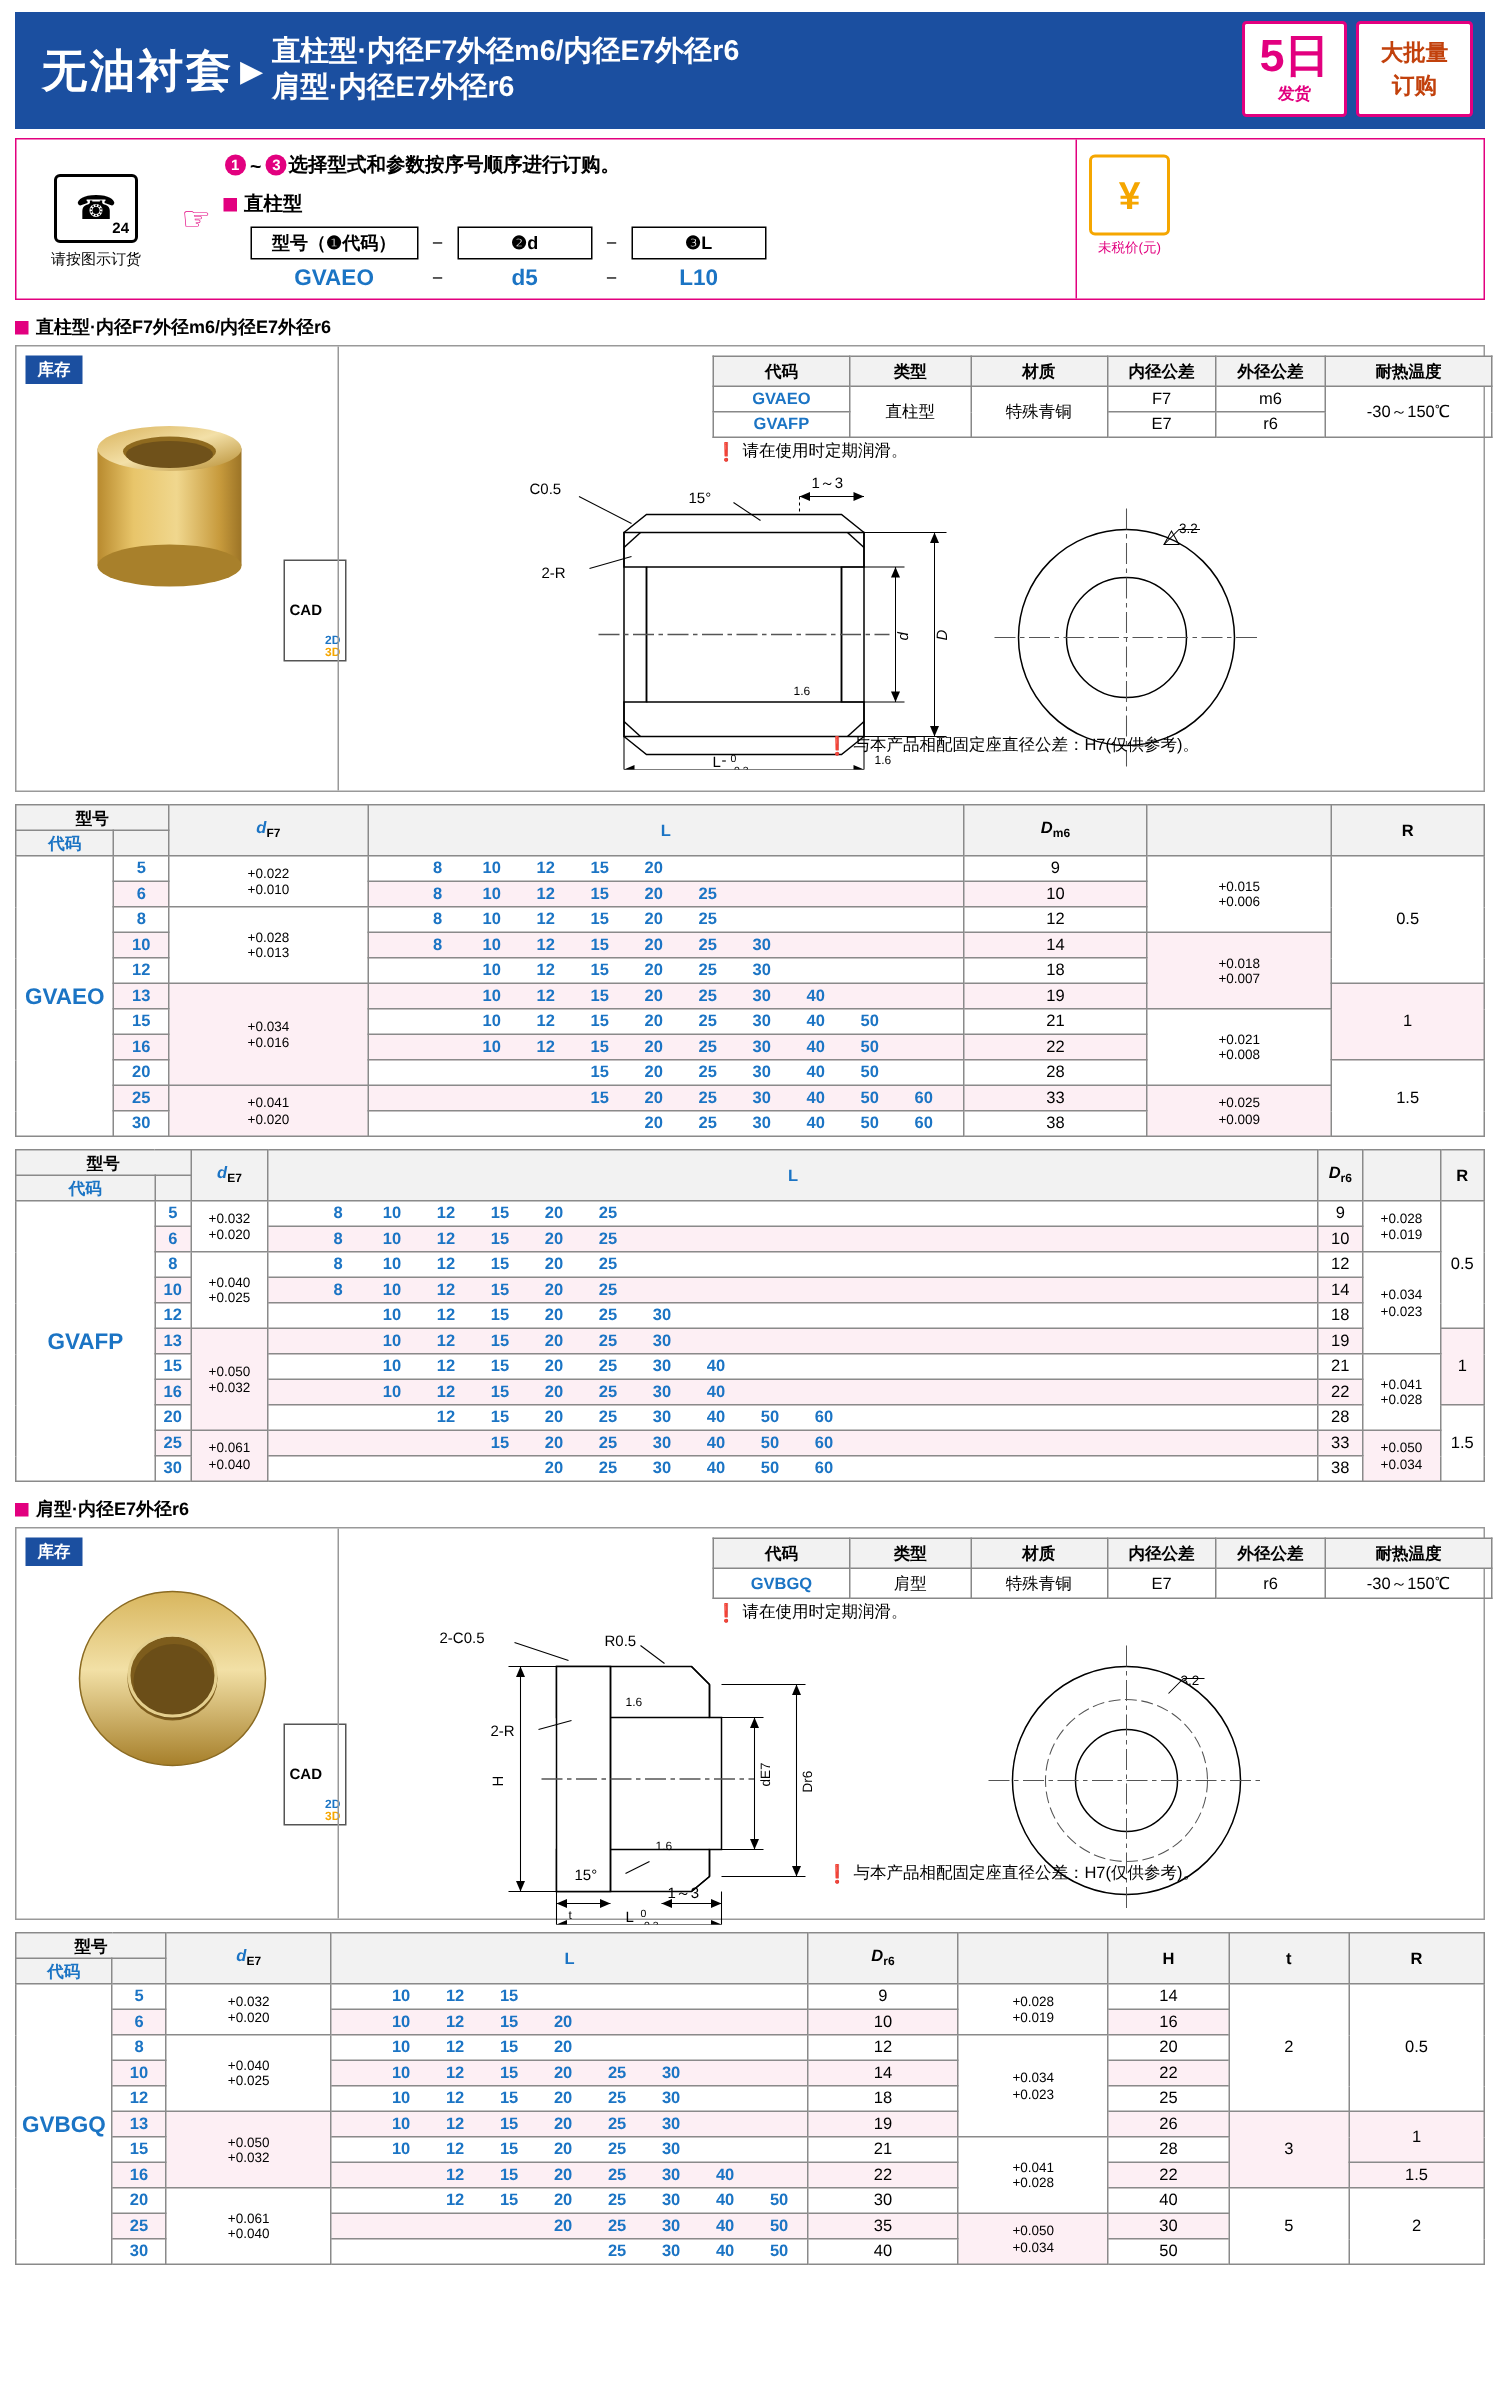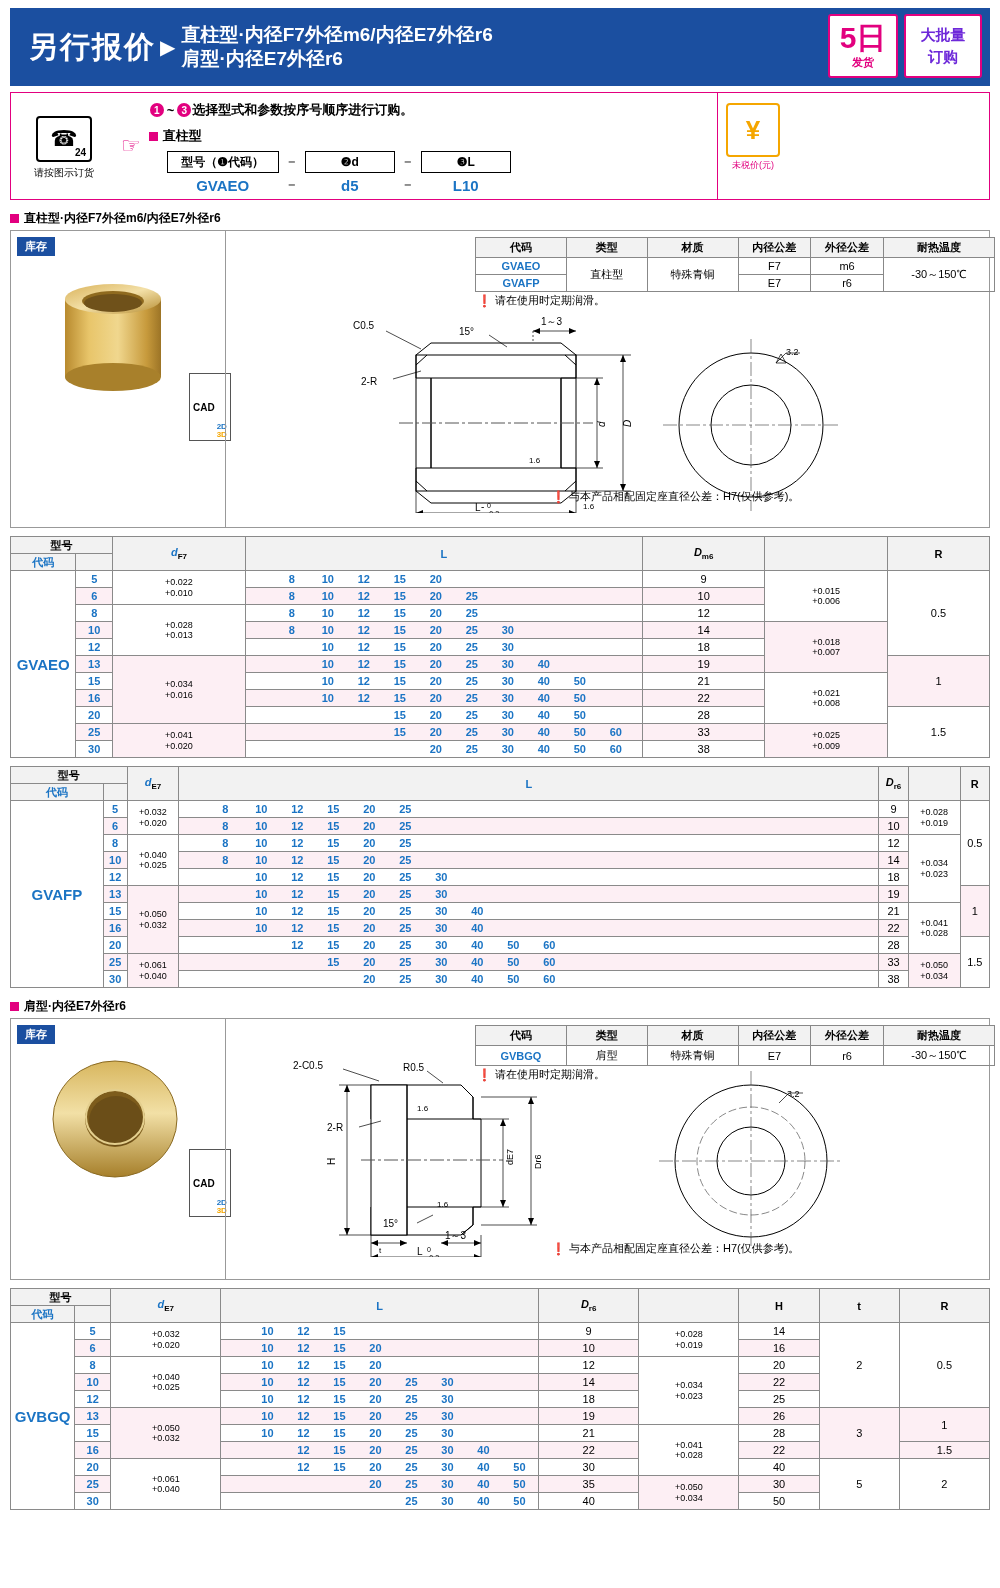--- a/index.html
+++ b/index.html
@@ -30,21 +30,21 @@
   .header-badges { position: absolute; right: 8px; top: 6px; display: flex; gap: 6px; padding-left: 36px; }
   .badge-5day {
     width: 70px; height: 64px; background: #fff; border: 2px solid #e2007f;
     color: #e2007f; display: flex; flex-direction: column; align-items: center;
     justify-content: center; font-weight: bold; border-radius: 3px;
   }
   .badge-5day .big { font-size: 30px; line-height: 1; }
   .badge-5day .sm { font-size: 11px; margin-top: 2px; }
   .badge-bulk {
     width: 78px; height: 64px; background: #fff; border: 2px solid #e2007f;
-    color: #6d28d9; display: flex; flex-direction: column; align-items: center;
+    color: #c2410c; display: flex; flex-direction: column; align-items: center;
     justify-content: center; font-weight: bold; border-radius: 3px; font-size: 15px;
   }
   .badge-bulk .l1 { font-size: 15px; }
   .badge-bulk .l2 { font-size: 15px; margin-top: 3px; }
 
   
   .orderbar {
     border: 1px solid #e2007f; margin-top: 6px; height: 108px;
     display: flex; align-items: stretch; position: relative; background:#fff;
   }
@@ -139,21 +139,21 @@
 
   
   svg { display: block; }
 </style>
 </head>
 <body>
 
 <div class="page">
 
   <div class="header">
-    <div class="header-title">另行报价</div>
+    <div class="header-title">无油衬套</div>
     <div class="header-arrow">▶</div>
     <div class="header-sub">
       <div>直柱型·内径F7外径m6/内径E7外径r6</div>
       <div>肩型·内径E7外径r6</div>
     </div>
     <div class="header-badges">
       <div class="badge-5day">
         <div class="big">5日</div>
         <div class="sm">发货</div>
       </div>
@@ -920,21 +920,21 @@
         <td>-30～150℃</td>
       </tr>
     </tbody>
       </table>
 
     <div class="note-line" style="left:466px; top:48px;">
       <span class="note-ex">❗</span>
       <span>请在使用时定期润滑。</span>
     </div>
 
-    <div style="position:absolute;left:220px;top:38px;">
+    <div style="position:absolute;left:220px;top:64px;">
       <svg width="640" height="200" viewBox="0 0 640 200">
         <g stroke="#000" fill="#fff" stroke-width="1">
 
           <path d="M140 28 L230 28 L242 40 L242 62 L250 62 L250 150 L242 150 L242 168 L230 178 L140 178 L140 150 L170 150 L170 62 L140 62 Z"></path>
           <rect x="140" y="28" width="36" height="150" fill="#fff"></rect>
           <line x1="176" y1="28" x2="176" y2="178"></line>
           <line x1="176" y1="62" x2="242" y2="62"></line>
           <line x1="176" y1="150" x2="242" y2="150"></line>
           <line x1="242" y1="40" x2="242" y2="62"></line>
           <line x1="242" y1="150" x2="242" y2="168"></line>

